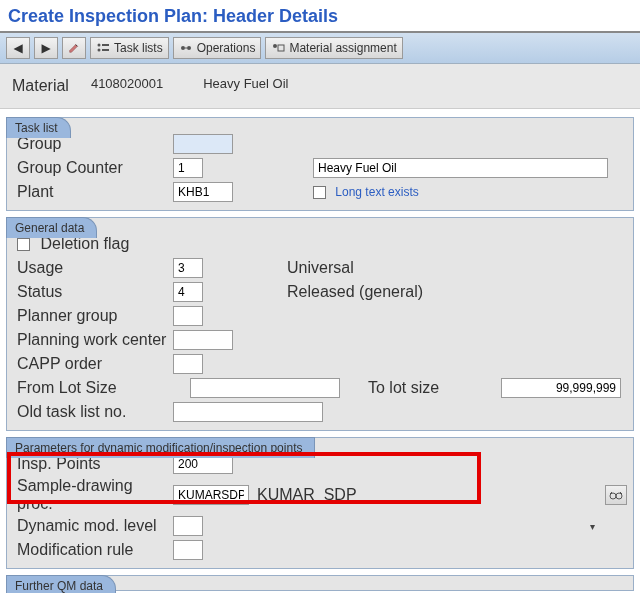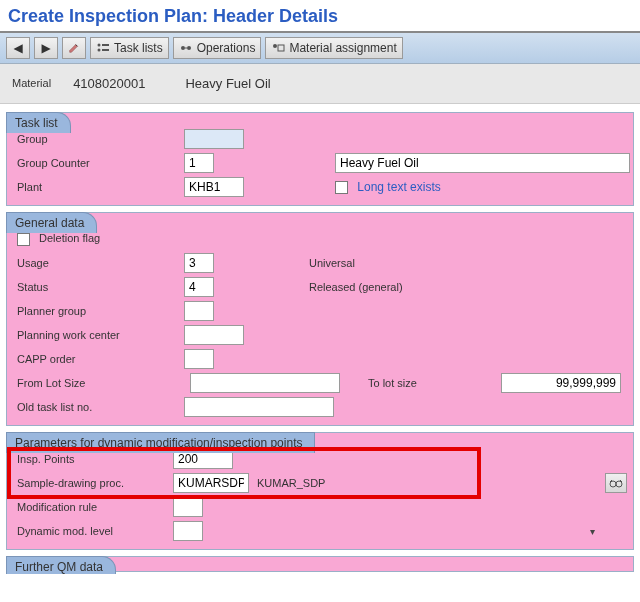--- a/index.html
+++ b/index.html
@@ -5,25 +5,25 @@
   * { box-sizing: border-box; font-family: Arial, sans-serif; }
   body { margin: 0; background: #fff; font-size: 12px; color: #333; }
   .page-title { color: #2b5dc2; font-size: 18px; font-weight: bold; padding: 6px 8px 4px; border-bottom: 2px solid #888; }
   .toolbar { background: linear-gradient(#d1e0f0, #b6cde6); padding: 4px 6px; display: flex; gap: 4px; border-bottom: 1px solid #a0b0c0; }
   .tbtn { background: linear-gradient(#f2f2f2,#d8d8d8); border: 1px solid #9a9a9a; padding: 2px 5px; display: inline-flex; align-items: center; gap: 4px; cursor: pointer; height: 22px; font-size: 12px; }
   .tbtn-nav { width: 24px; justify-content: center; }
   .tbtn-ic { color: #333; }
   svg { display: block; }
   .material-row { background: #e8e8e8; padding: 12px 8px; display: flex; gap: 18px; border-bottom: 1px solid #ccc; font-size: 13px; }
   .panel-wrap { padding: 2px 6px; }
-  .panel { position: relative; border: 1px solid #9aafc8; background: #f9a8d4; margin-top: 6px; padding: 14px 6px 6px 6px; }
+  .panel { position: relative; border: 1px solid #9aafc8; background: #e5e5e5; margin-top: 6px; padding: 14px 6px 6px 6px; }
   .panel-tab { position: absolute; top: -1px; left: -1px; background: #9ab7dd; border: 1px solid #7a95b8; border-bottom: none; padding: 3px 12px 3px 8px; font-size: 12px; border-top-right-radius: 14px; }
   .row { display: grid; grid-template-columns: 160px 110px 30px 120px 1fr 110px 30px; align-items: center; min-height: 24px; gap: 17px; }
-  .row-simple { display: grid; grid-template-columns: 160px 110px 1fr; align-items: center; min-height: 24px; gap: 11px; }
-  .lab { padding: 1px 4px; font-size: 11px; }
+  .row-simple { display: grid; grid-template-columns: 160px 110px 1fr; align-items: center; min-height: 24px; gap: 0; }
+  .lab { padding: 1px 4px; font-size: 16px; }
   input.txt { border: 1px solid #9a9a9a; background: #fff; height: 20px; padding: 1px 4px; font-size: 12px; }
   input.txt-blue { background: #dce8f7; }
   .w60 { width: 60px; } .w30 { width: 30px; } .w150 { width: 150px; } .w295 { width: 295px; } .w120 { width: 120px; }
   .chk { display: inline-block; width: 13px; height: 13px; border: 1px solid #777; background: #fff; margin-right: 6px; vertical-align: middle; }
   .link-txt { color: #2b5dc2; }
   .highlight-box { position: absolute; border: 4px solid #e40000; pointer-events: none; }
   .glasses-btn { background: linear-gradient(#f0f0f0,#d8d8d8); border:1px solid #999; width:22px; height:20px; display:inline-flex; align-items:center; justify-content:center; cursor:pointer; }
 </style>
 </head>
 <body>
@@ -163,30 +163,30 @@
       <span class="lab">KUMAR_SDP</span>
       <span style="text-align:right"><span class="glasses-btn">
         <svg width="14" height="10" viewBox="0 0 14 10">
               <circle cx="4" cy="6" r="3" fill="none" stroke="#555"></circle>
               <circle cx="10" cy="6" r="3" fill="none" stroke="#555"></circle>
               <path d="M1 4 L3 2 M13 4 L11 2 M7 6 L7 6" stroke="#555"></path>
             </svg>
       </span></span>
     </div>
     <div style="display:grid;grid-template-columns:160px 80px 1fr 30px;align-items:center;min-height:24px">
+      <span class="lab">Dynamic mod. level</span>
+      <input class="txt w30" value="" style="">
+      <span style="text-align:right;padding-right:2px"><span style="font-size:10px;color:#444">▾</span></span>
+      <span></span>
+    </div>
+    <div style="display:grid;grid-template-columns:160px 80px 1fr 30px;align-items:center;min-height:24px">
       <span class="lab">Modification rule</span>
       <input class="txt w30" value="" style="">
       <span></span>
         <span></span>
-    </div>
-    <div style="display:grid;grid-template-columns:160px 80px 1fr 30px;align-items:center;min-height:24px">
-      <span class="lab">Dynamic mod. level</span>
-      <input class="txt w30" value="" style="">
-      <span style="text-align:right;padding-right:2px"><span style="font-size:10px;color:#444">▾</span></span>
-      <span></span>
     </div>
   </div>
 
   <div class="panel" style="padding-bottom:0;min-height:4px">
     <div class="panel-tab">Further QM data</div>
   </div>
 
 </div>
 
 </body></html>

